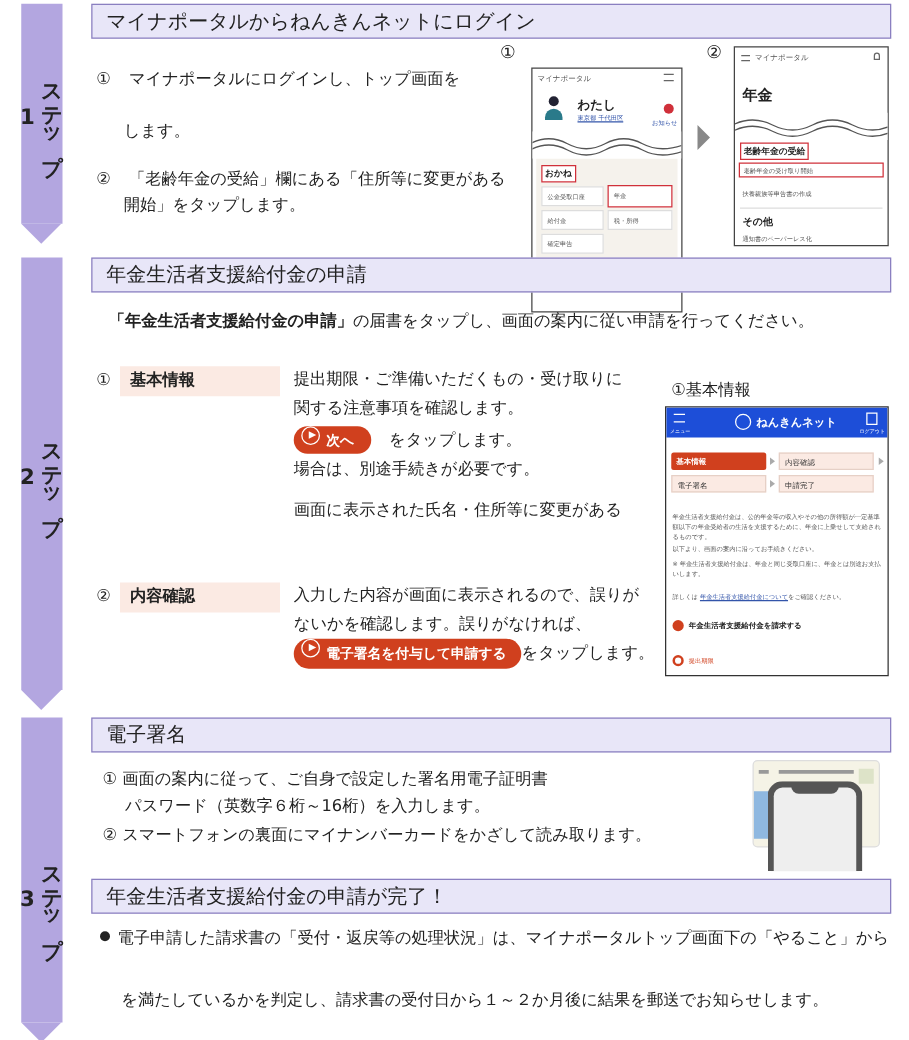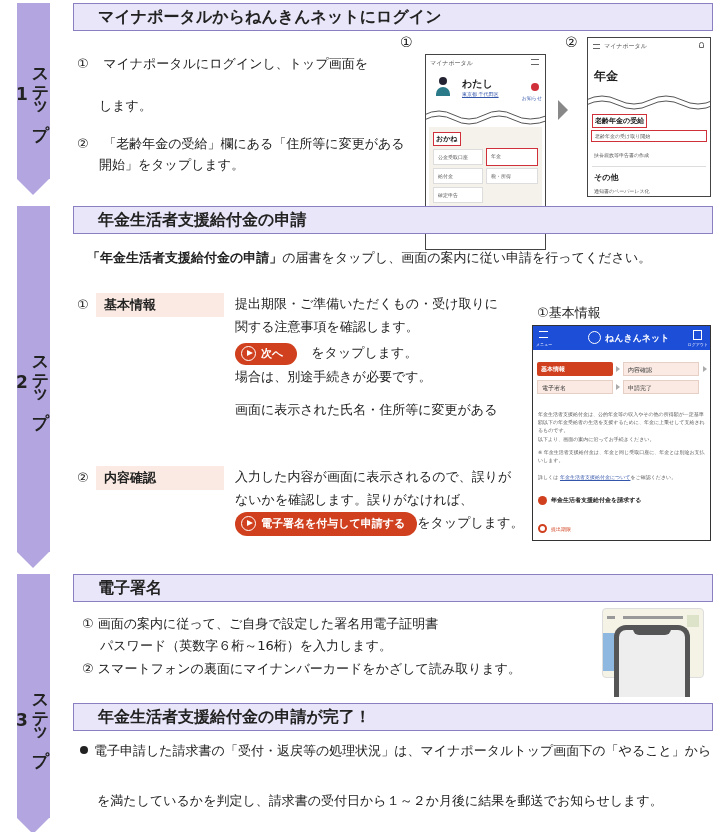--- a/index.html
+++ b/index.html
@@ -1,25 +1,25 @@
 <!DOCTYPE html>
 <html><head>
 <meta charset="utf-8">
 <style>
 *{box-sizing:border-box;margin:0;padding:0}
 body{width:727px;height:832px;background:#fff;font-family:"DejaVu Sans","Liberation Sans",sans-serif;color:#222;position:relative;overflow:hidden}
 .step-arrow{position:absolute;left:17px;width:33px;background:#b3a6e0}
 .step-arrow::after{content:"";position:absolute;left:0;bottom:-16px;border-left:16.5px solid transparent;border-right:16.5px solid transparent;border-top:16px solid #b3a6e0}
 .step-label{position:absolute;left:0;width:33px;text-align:center;font-weight:bold;font-size:17px;line-height:19px;color:#222;writing-mode:vertical-rl;text-orientation:upright;letter-spacing:-1px}
 .step-num{display:block}
-.sec-head{position:absolute;left:73px;right:14px;height:28px;background:#e8e6f8;border:1px solid #8a7fc0;font-weight:bold;font-size:16px;line-height:26px;padding-left:24px;color:#222}
+.sec-head{position:absolute;left:73px;right:14px;height:28px;background:#e8e6f8;border:1px solid #8a7fc0;font-weight:normal;font-size:16px;line-height:26px;padding-left:11px;color:#222}
 .txt{position:absolute;font-size:13px;line-height:21px;color:#222}
 .circ{display:inline-block;width:18px}
 .tag{position:absolute;background:#fbeae3;font-weight:bold;font-size:13px;line-height:24px;height:24px;padding-left:8px;color:#222}
-.pill{display:inline-flex;align-items:center;background:#d0401e;color:#fff;border-radius:14px;height:22px;font-size:11px;font-weight:bold;padding:0 10px 0 6px;vertical-align:middle}
+.pill{display:inline-flex;background:#d0401e;color:#fff;border-radius:14px;height:22px;font-size:11px;font-weight:bold;padding:0 10px 0 6px;vertical-align:middle}
 .pill .play{width:15px;height:15px;border:1.5px solid #fff;border-radius:50%;margin-right:5px;position:relative}
 .pill .play::after{content:"";position:absolute;left:4.5px;top:3px;border-left:6px solid #fff;border-top:3.5px solid transparent;border-bottom:3.5px solid transparent}
 .phone{position:absolute;border:1.5px solid #444;background:#fff;overflow:hidden}
 .mini{font-size:6px;color:#555}
 .redbox{border:1.5px solid #d0303a}
 .bullet{position:absolute;left:80px;font-size:13px;line-height:23px;color:#222}
 .bullet .dot{display:inline-block;width:8px;height:8px;background:#222;border-radius:50%;margin-right:6px;vertical-align:1px}
 </style>
 </head>
 <body>

